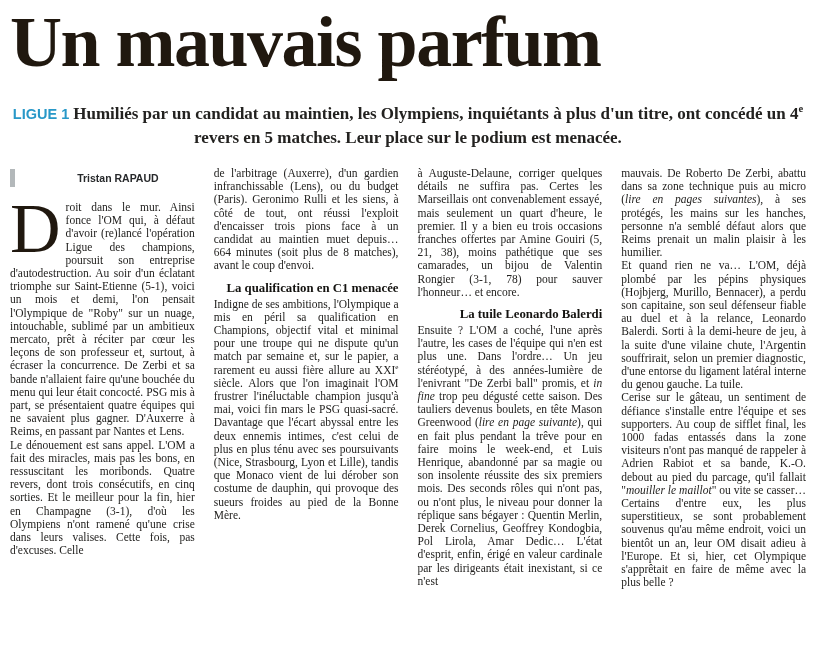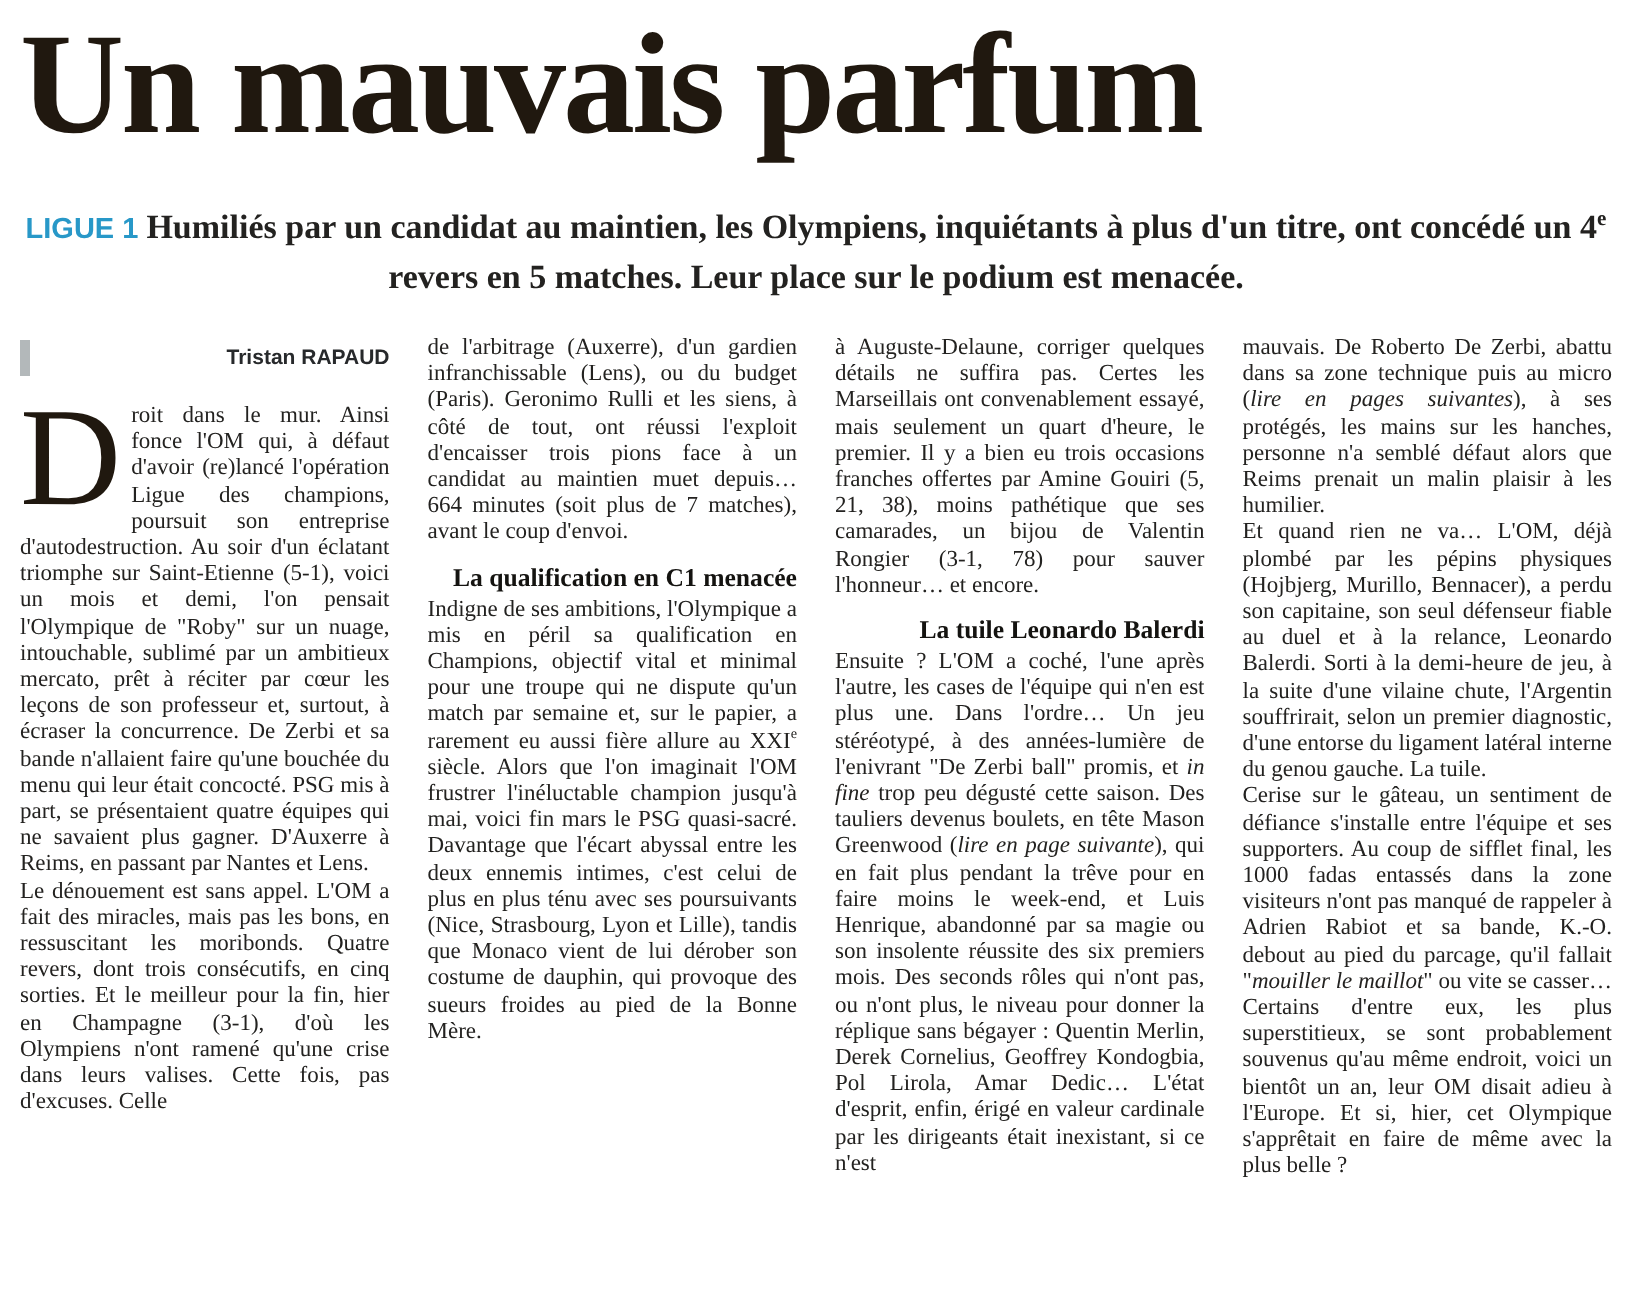--- a/index.html
+++ b/index.html
@@ -66,21 +66,21 @@
     font-size:70px;
     line-height:50px;
     padding:3px 5px 0 0;
     color:var(--c-headline,#20180f);
   }
   .byline{
     border-left:5px solid var(--c-bar,#b3b8ba);
     padding:2px 0 2px 26px;
     margin:2px 0 14px 0;
     font-family:"Liberation Sans", sans-serif;
-    text-align:right;
+    text-align:center;
   }
   .byline .author, .byline .role{
     font-weight:700;
     font-size:10.5px;
     line-height:14px;
     color:#27292b;
   }
   .byline .email{
     font-size:10px;
     line-height:14px;
@@ -107,21 +107,21 @@
 
     <div class="col">
       <div class="byline">
         <div class="author">Tristan RAPAUD</div>
       </div>
     <p><span class="dropcap">D</span><span>roit dans le mur. Ainsi fonce l'OM qui, à défaut d'avoir (re)lancé l'opération Ligue des champions, poursuit son entreprise d'autodestruction. Au soir d'un éclatant triomphe sur Saint-Etienne (5-1), voici un mois et demi, l'on pensait l'Olympique de "Roby" sur un nuage, intouchable, sublimé par un ambitieux mercato, prêt à réciter par cœur les leçons de son professeur et, surtout, à écraser la concurrence. De Zerbi et sa bande n'allaient faire qu'une bouchée du menu qui leur était concocté. PSG mis à part, se présentaient quatre équipes qui ne savaient plus gagner. D'Auxerre à Reims, en passant par Nantes et Lens.</span></p>
         <p><span>Le dénouement est sans appel. L'OM a fait des miracles, mais pas les bons, en ressuscitant les moribonds. Quatre revers, dont trois consécutifs, en cinq sorties. Et le meilleur pour la fin, hier en Champagne (3-1), d'où les Olympiens n'ont ramené qu'une crise dans leurs valises. Cette fois, pas d'excuses. Celle</span></p>
       </div>
 
     <div class="col">
-        <p><span>de l'arbitrage (Auxerre), d'un gardien infranchissable (Lens), ou du budget (Paris). Geronimo Rulli et les siens, à côté de tout, ont réussi l'exploit d'encaisser trois pions face à un candidat au maintien muet depuis… 664 minutes (soit plus de 7 matches), avant le coup d'envoi.</span></p>
+        <p><span>de l'arbitrage (Auxerre), d'un gardien infranchissable (Lens), ou du budget (Paris). Geronimo Rulli et les siens, à côté de tout, ont réussi l'exploit d'encaisser trois pions face à un candidat au maintien muet depuis… 664 minutes (soit plus de 8 matches), avant le coup d'envoi.</span></p>
         <h3 class="subhead">La qualification en C1 menacée</h3>
         <p><span>Indigne de ses ambitions, l'Olympique a mis en péril sa qualification en Champions, objectif vital et minimal pour une troupe qui ne dispute qu'un match par semaine et, sur le papier, a rarement eu aussi fière allure au XXI</span><sup>e</sup><span> siècle. Alors que l'on imaginait l'OM frustrer l'inéluctable champion jusqu'à mai, voici fin mars le PSG quasi-sacré. Davantage que l'écart abyssal entre les deux ennemis intimes, c'est celui de plus en plus ténu avec ses poursuivants (Nice, Strasbourg, Lyon et Lille), tandis que Monaco vient de lui dérober son costume de dauphin, qui provoque des sueurs froides au pied de la Bonne Mère.</span></p>
       </div>
 
     <div class="col">
         <p><span>à Auguste-Delaune, corriger quelques détails ne suffira pas. Certes les Marseillais ont convenablement essayé, mais seulement un quart d'heure, le premier. Il y a bien eu trois occasions franches offertes par Amine Gouiri (5, 21, 38), moins pathétique que ses camarades, un bijou de Valentin Rongier (3-1, 78) pour sauver l'honneur… et encore.</span></p>
         <h3 class="subhead">La tuile Leonardo Balerdi</h3>
         <p><span>Ensuite ? L'OM a coché, l'une après l'autre, les cases de l'équipe qui n'en est plus une. Dans l'ordre… Un jeu stéréotypé, à des années-lumière de l'enivrant "De Zerbi ball" promis, et </span><span class="it">in fine</span><span> trop peu dégusté cette saison. Des tauliers devenus boulets, en tête Mason Greenwood (</span><span class="it">lire en page suivante</span><span>), qui en fait plus pendant la trêve pour en faire moins le week-end, et Luis Henrique, abandonné par sa magie ou son insolente réussite des six premiers mois. Des seconds rôles qui n'ont pas, ou n'ont plus, le niveau pour donner la réplique sans bégayer : Quentin Merlin, Derek Cornelius, Geoffrey Kondogbia, Pol Lirola, Amar Dedic… L'état d'esprit, enfin, érigé en valeur cardinale par les dirigeants était inexistant, si ce n'est</span></p>
       </div>
 

